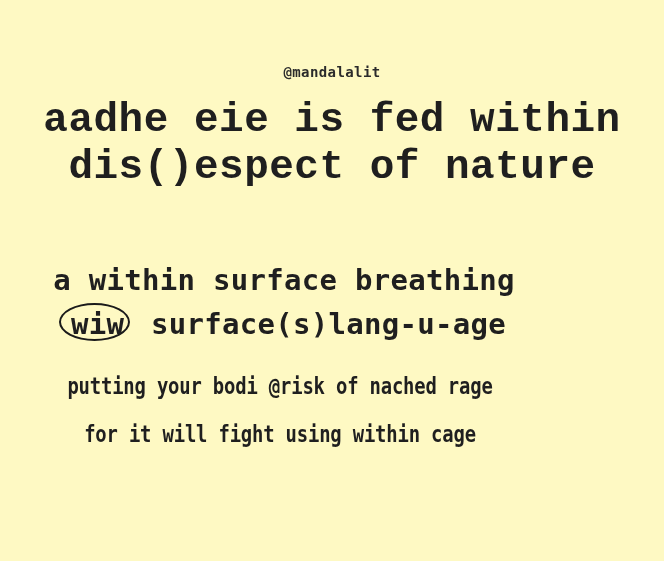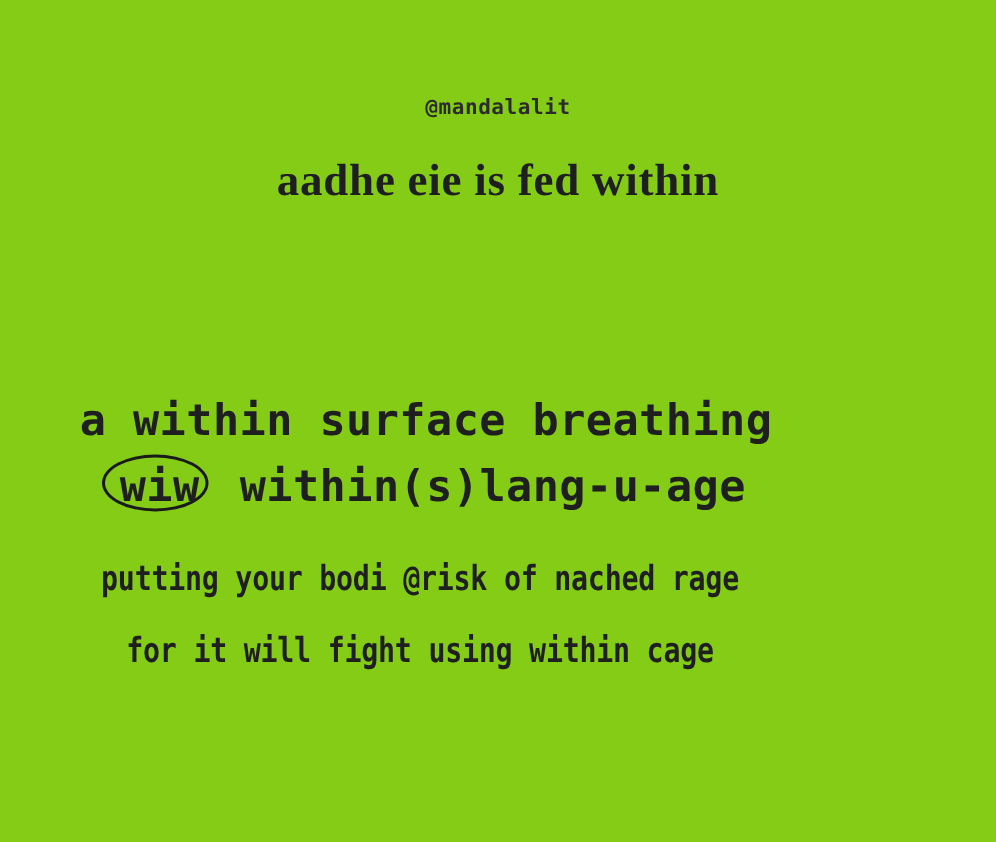--- a/index.html
+++ b/index.html
@@ -40,22 +40,22 @@
 
   
   .headline {
     position: absolute;
     top: 97px;
     left: 0;
     width: 664px;
     text-align: center;
   }
   .headline-line {
-    font-family: Liberation Serif, serif;
-    font-size: 30px;
+    font-family: Liberation Mono, monospace;
+    font-size: 41px;
     font-weight: 700;
     line-height: 47px;
     letter-spacing: 0.5px;
     color: #1f1f1f;
     white-space: pre;
   }
 
   
   .stanza-mid {
     position: absolute;
@@ -112,31 +112,32 @@
     letter-spacing: -0.2px;
     color: #1f1f1f;
     white-space: pre;
     transform: scaleX(0.82);
     transform-origin: center center;
   }
 </style>
 </head>
 <body>
 
-<div id="poem-canvas" style="--bg: #ffffff; background: #84cc16;">
+<div id="poem-canvas" style="--bg: #ffffff; background: #fef9c3;">
 
   <div class="handle">@mandalalit</div>
 
   <div class="headline">
     <div class="headline-line">aadhe eie is fed within</div>
+    <div class="headline-line">dis()espect of nature</div>
   </div>
 
   <div class="stanza-mid">
     <div class="mid-line">a within surface breathing</div>
-    <div class="mid-line"><span class="circled"><span class="ellipse"></span><span class="word">wiw</span></span><span> within(s)lang-u-age</span></div>
+    <div class="mid-line"><span class="circled"><span class="ellipse"></span><span class="word">wiw</span></span><span> surface(s)lang-u-age</span></div>
   </div>
 
   <div class="stanza-low">
     <div class="low-line">putting your bodi @risk of nached rage</div>
     <div class="low-line">for it will fight using within cage</div>
   </div>
 
 </div>
 
 </body></html>

